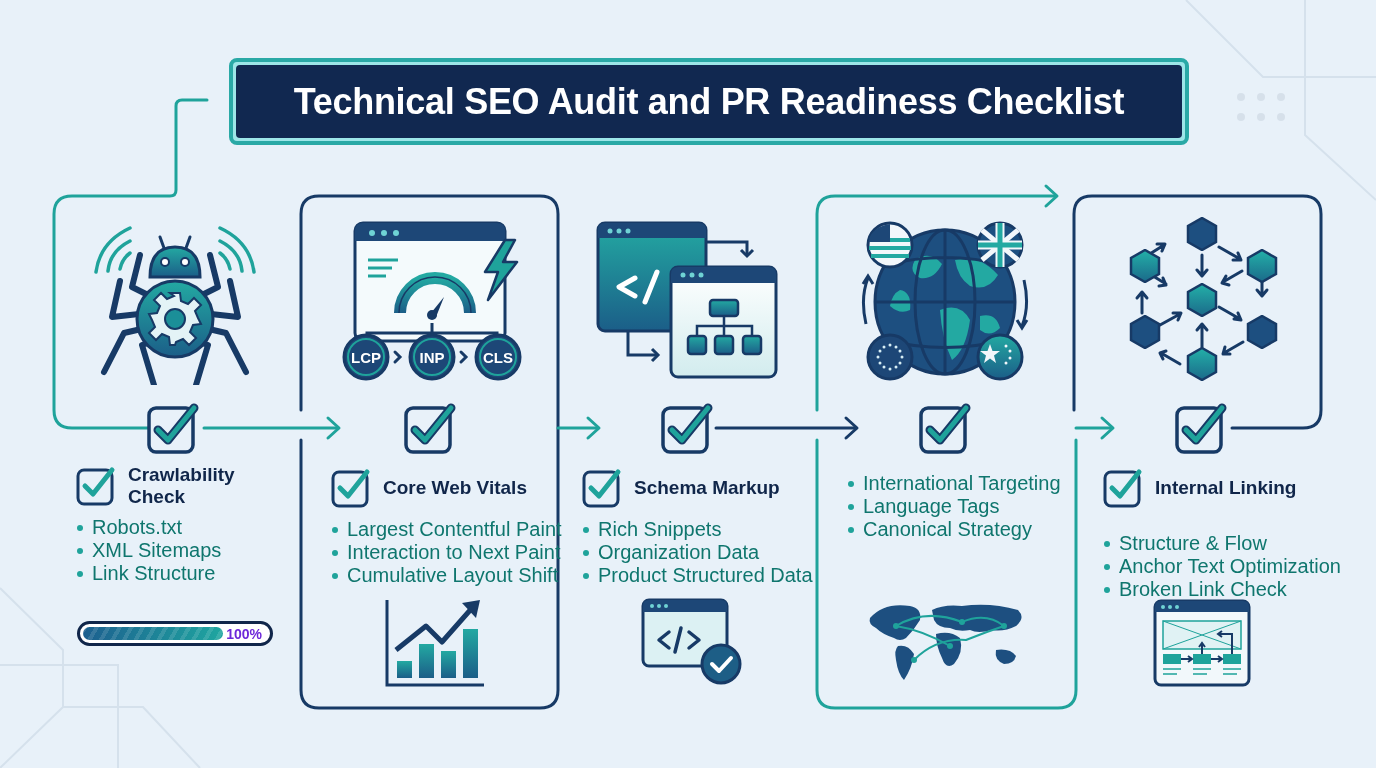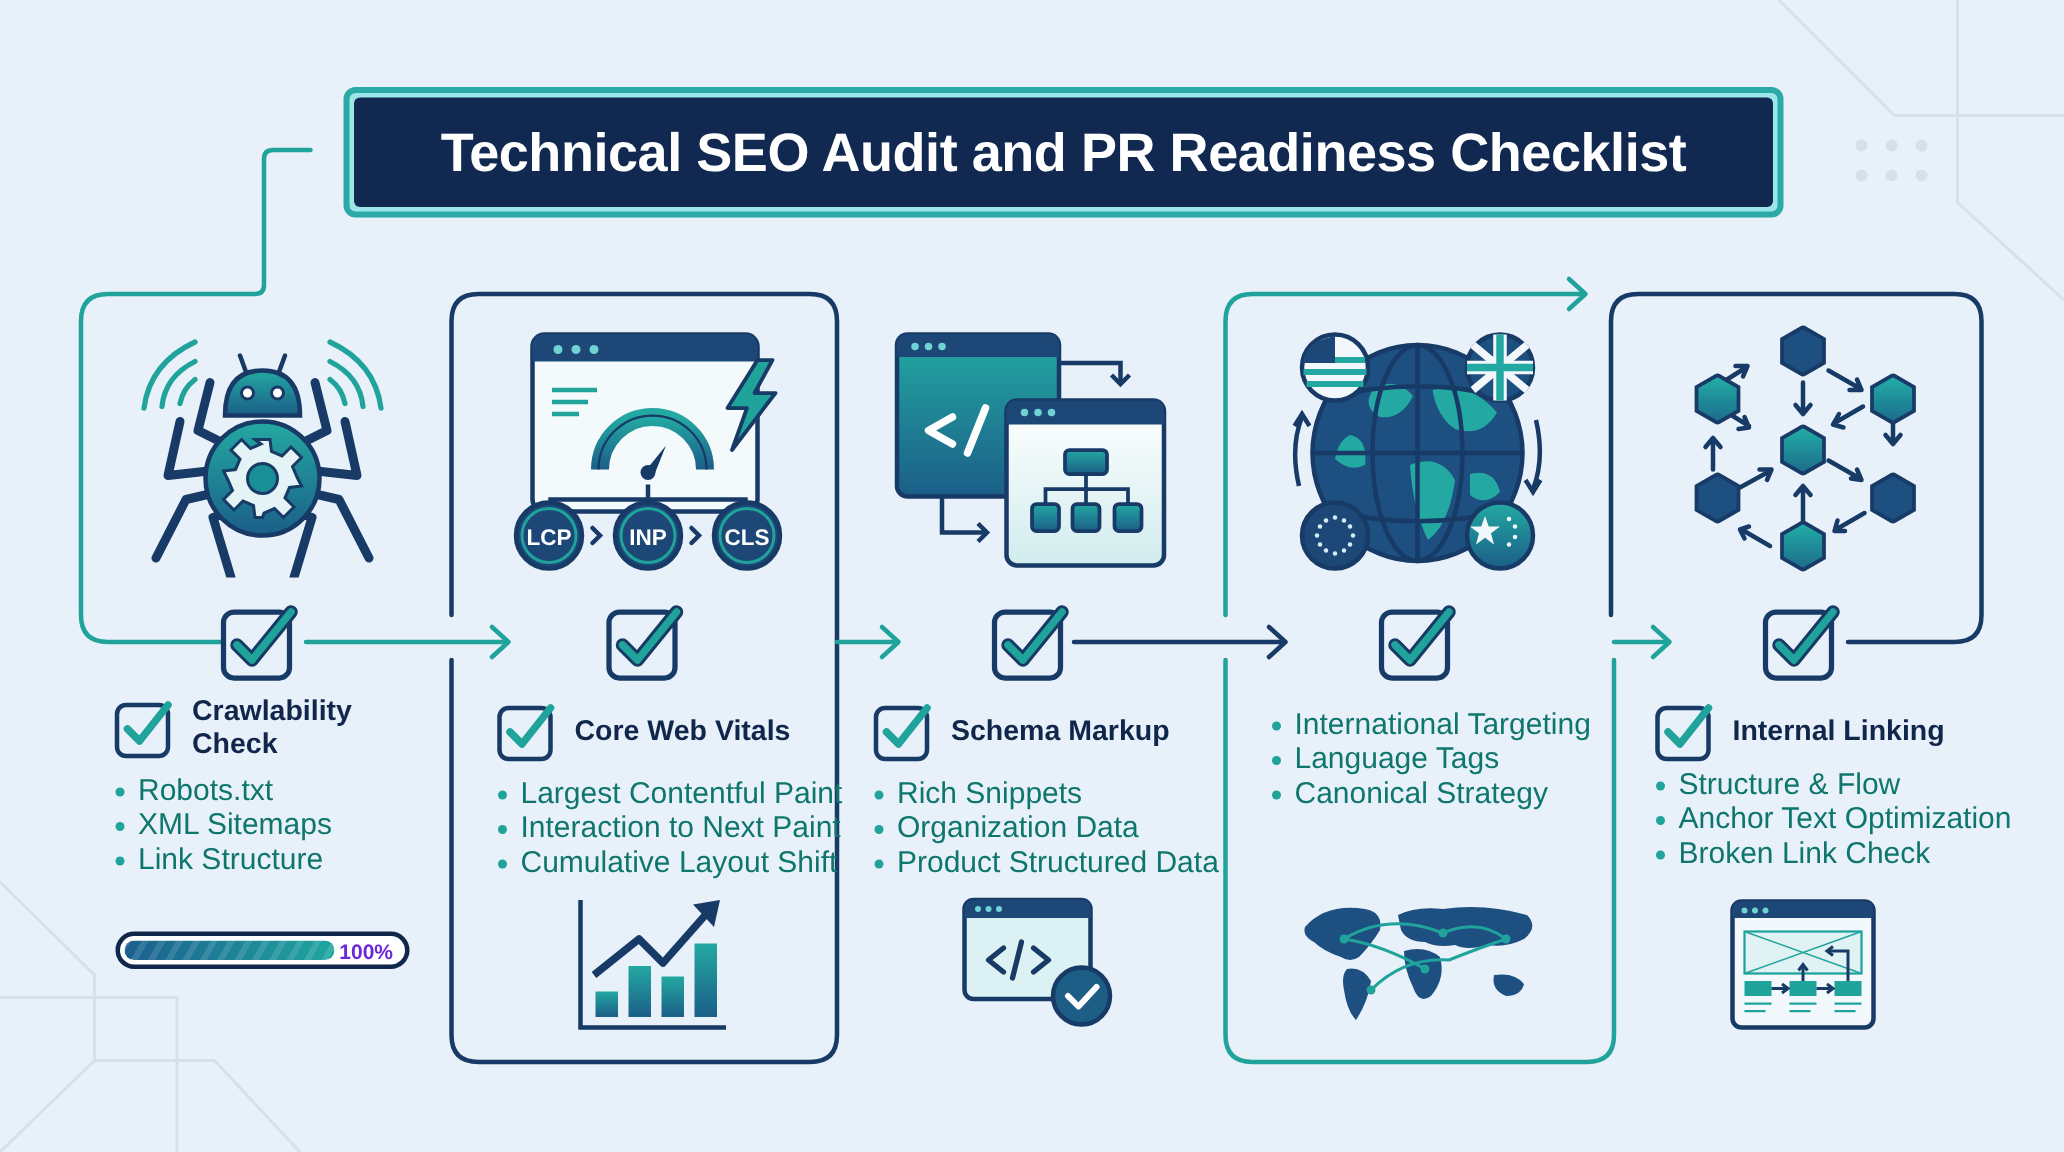--- a/index.html
+++ b/index.html
@@ -407,21 +407,21 @@
   <path d="M12 30 L22 40 L48 8" fill="none" stroke="#1fa39b" stroke-width="5" stroke-linecap="round" stroke-linejoin="round"></path>
 </svg>
 <div class="card-text" style="left:1103px;top:468px;width:230px">
   <div class="heading">
     <svg class="hcheck" viewBox="0 0 40 40">
         <rect x="2" y="4" width="34" height="34" rx="6" fill="none" stroke="#173a66" stroke-width="3"></rect>
         <path d="M9 20 L17 28 L36 4" fill="none" stroke="#1fa39b" stroke-width="5" stroke-linecap="round" stroke-linejoin="round"></path>
       </svg>
     <div class="htext">Internal Linking</div>
   </div>
-  <ul class="bullets" style="margin-top:4px">
+  <ul class="bullets" style="margin-top:24px">
     <li>Structure &amp; Flow</li>
     <li>Anchor Text Optimization</li>
     <li>Broken Link Check</li>
   </ul>
 </div>
 <svg class="illus" style="left:1153px;top:599px" width="98" height="88" viewBox="0 0 98 88">
   <rect x="2" y="2" width="94" height="84" rx="6" fill="#f2f8fb" stroke="#173a66" stroke-width="3"></rect>
   <path d="M2 8 Q2 2 8 2 L90 2 Q96 2 96 8 L96 13 L2 13 Z" fill="#1d4777"></path>
   <circle cx="10" cy="8" r="2" fill="#6fd3d4"></circle>
     <circle cx="17" cy="8" r="2" fill="#6fd3d4"></circle>

